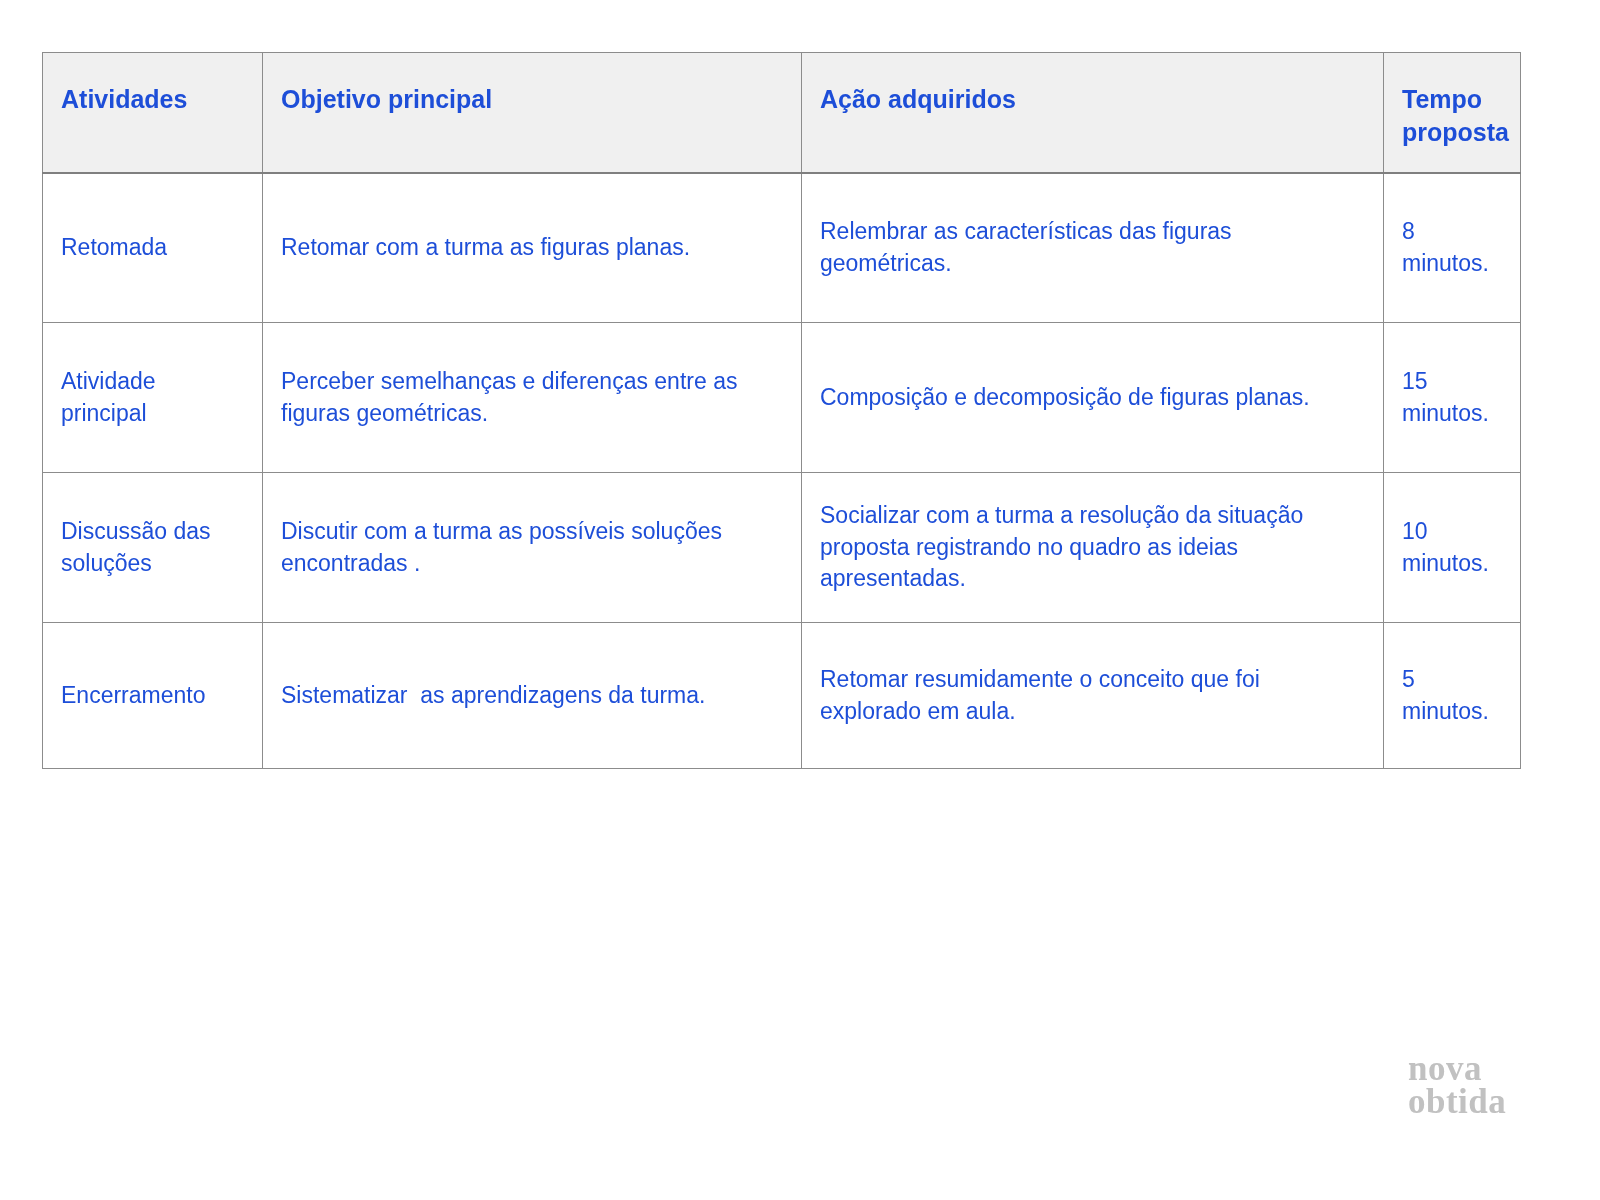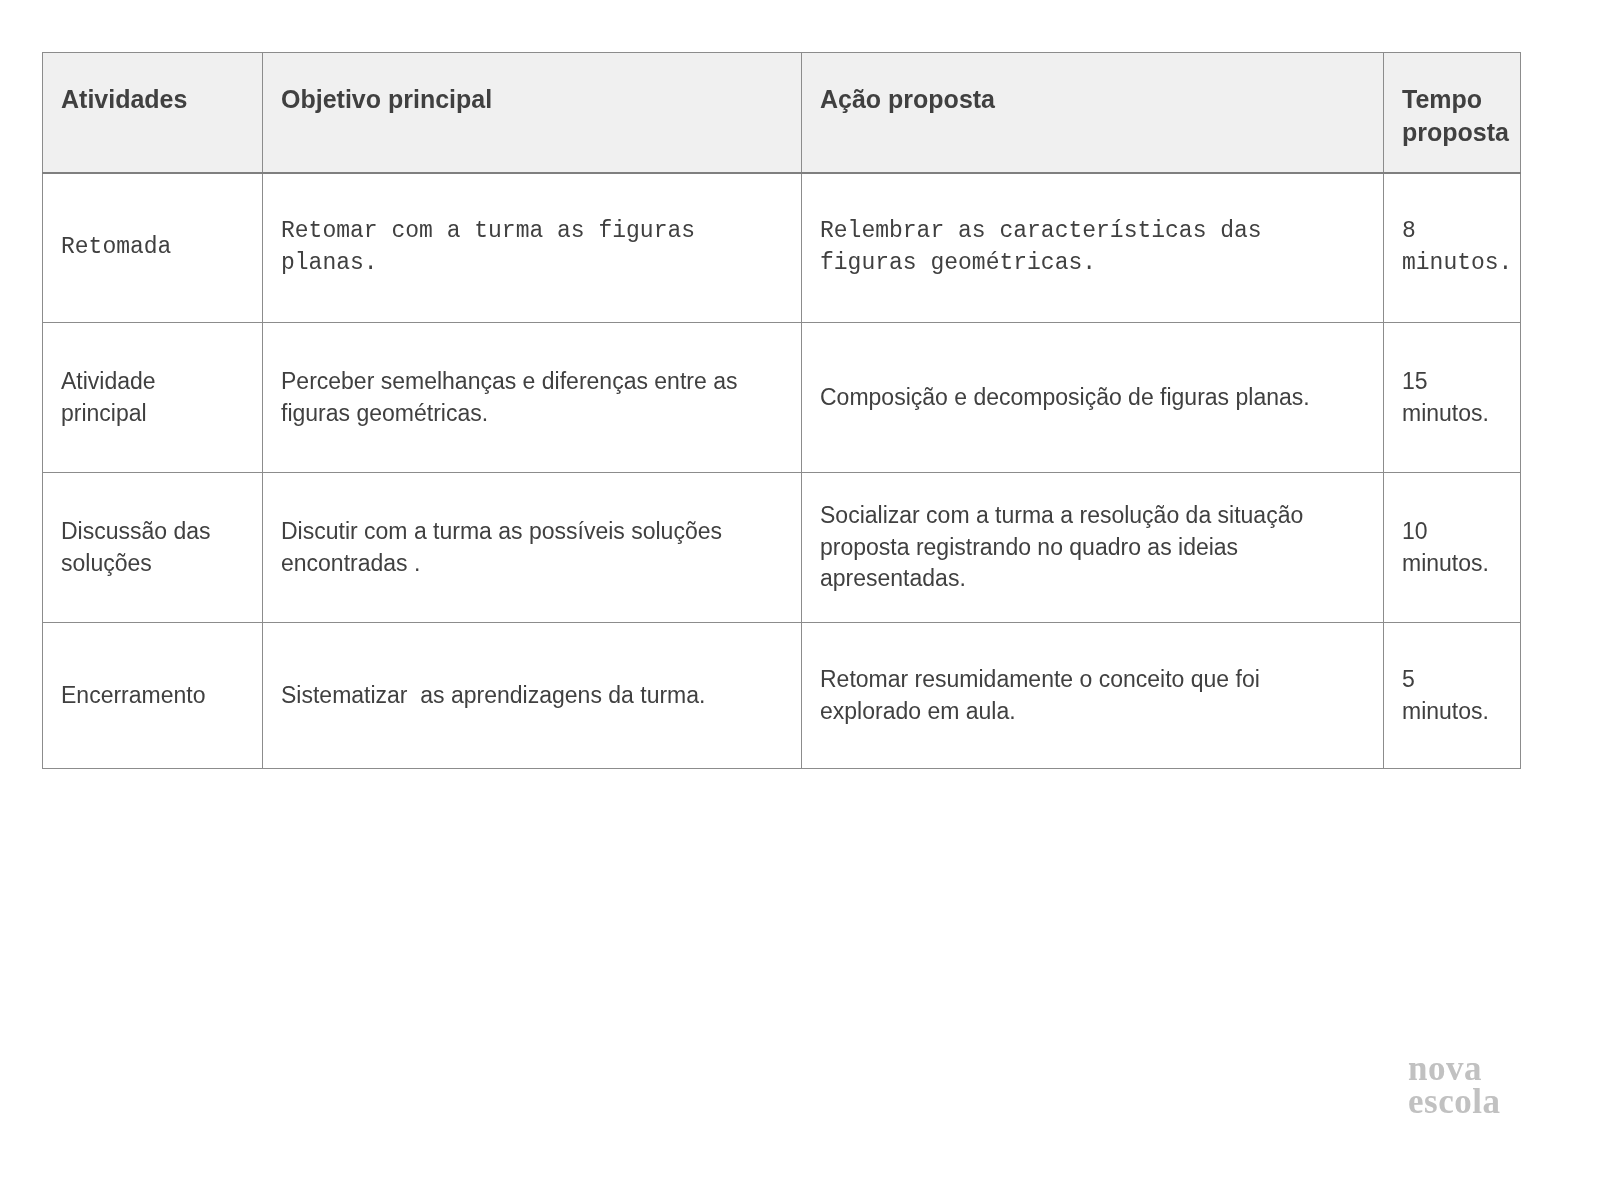--- a/index.html
+++ b/index.html
@@ -21,42 +21,42 @@
     position: absolute;
     left: 42px;
     top: 52px;
     width: 1478px;
     border-collapse: collapse;
     table-layout: fixed;
   }
   table.plan th,
   table.plan td {
     border: 1px solid #8c8c8c;
-    color: #404040;
+    color: #1d4ed8;
   }
   table.plan thead th {
     background: #f0f0f0;
     font-size: 25px;
     font-weight: bold;
     text-align: left;
     vertical-align: top;
     padding: 30px 16px 8px 18px;
     line-height: 1.3;
     border-bottom: 2px solid #7f7f7f;
     height: 120px;
   }
   table.plan tbody td {
     font-size: 23px;
     font-weight: normal;
     vertical-align: middle;
     padding: 12px 16px 12px 18px;
     line-height: 1.38;
     white-space: pre-wrap;
   }
-  tr.r1 { height: 150px; font-family: Liberation Mono, monospace; }
+  tr.r1 { height: 150px; }
   tr.r2 { height: 150px; margin-top: 12px; }
   tr.r3 { height: 150px; }
   tr.r4 { height: 146px; }
   tr.r5 { height: 214px; }
   .logo {
     position: absolute;
     left: 1408px;
     top: 1052px;
     font-family: Liberation Serif, serif;
     font-weight: bold;
@@ -76,21 +76,21 @@
     <colgroup>
       <col style="width:220px">
       <col style="width:539px">
       <col style="width:582px">
       <col style="width:137px">
     </colgroup>
     <thead>
       <tr>
         <th>Atividades</th>
         <th>Objetivo principal</th>
-        <th>Ação proposta</th>
+        <th>Ação adquiridos</th>
         <th>Tempo proposta</th>
       </tr>
     </thead>
     <tbody>
       <tr class="r1">
         <td>Retomada</td>
         <td>Retomar com a turma as figuras planas.</td>
         <td>Relembrar as características das figuras geométricas.</td>
         <td>8 minutos.</td>
       </tr>
@@ -110,16 +110,16 @@
         <td>Encerramento</td>
         <td>Sistematizar  as aprendizagens da turma.</td>
         <td>Retomar resumidamente o conceito que foi explorado em aula.</td>
         <td>5 minutos.</td>
       </tr>
     </tbody>
   </table>
 
   <div class="logo">
     <span>nova</span>
-    <span>escola</span>
+    <span>obtida</span>
   </div>
 
 </div>
 
 </body></html>

